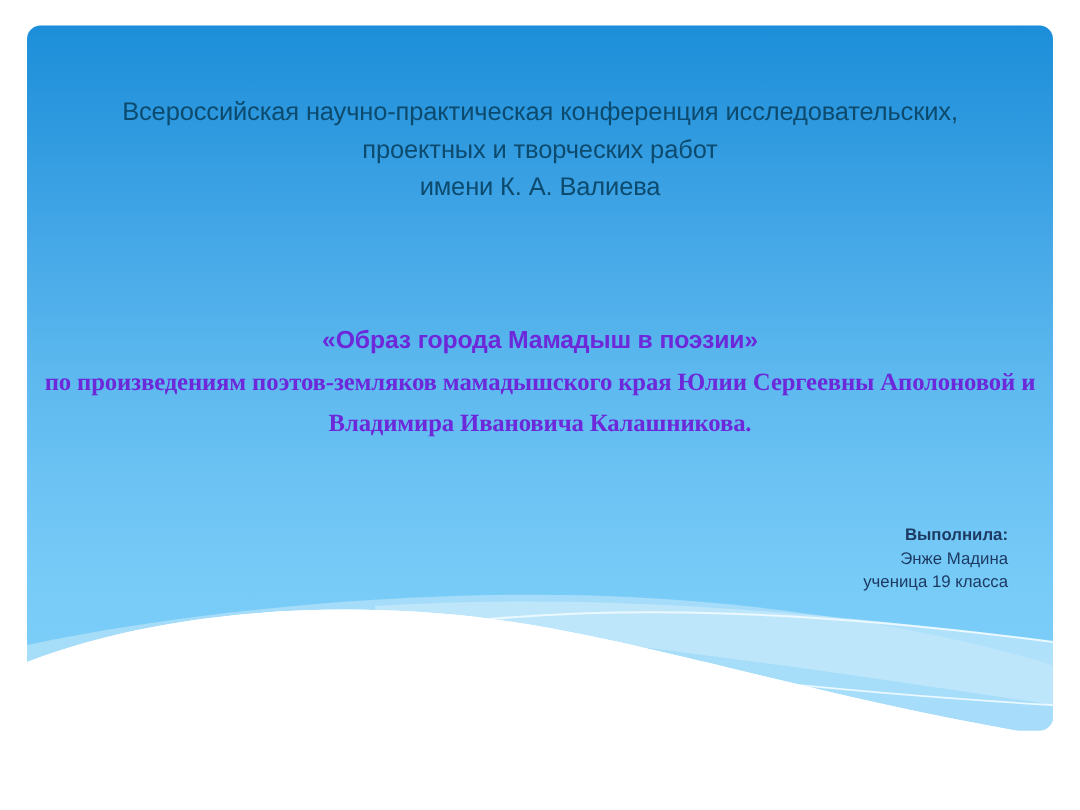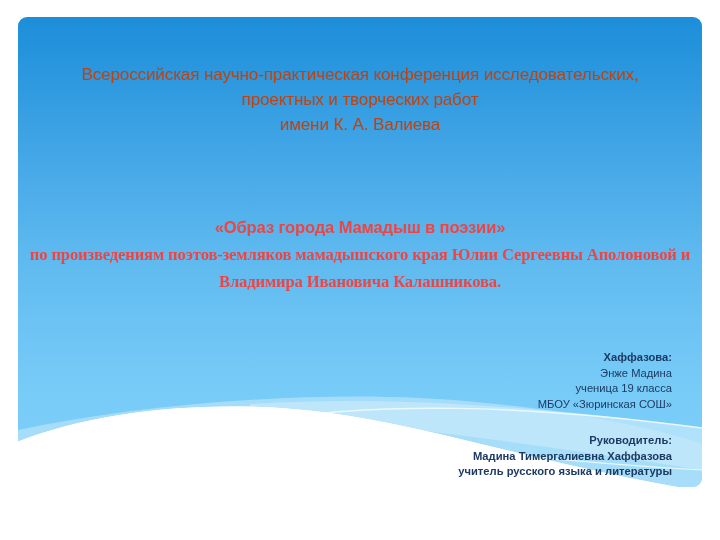--- a/index.html
+++ b/index.html
@@ -47,35 +47,35 @@
     pointer-events: none;
   }
 
   
   .conf-title {
     position: absolute;
     left: 40px;
     top: 62px;
     width: 640px;
     text-align: center;
-    color: #c2410c;
+    color: #0c4a6e;
     font-size: 17px;
     line-height: 25px;
     font-weight: 400;
     letter-spacing: -0.1px;
     white-space: pre-line;
   }
 
   .work-title {
     position: absolute;
     left: 26px;
     top: 214px;
     width: 668px;
     text-align: center;
-    color: #ef4444;
+    color: #6d28d9;
     font-size: 16.5px;
     line-height: 27px;
     font-weight: bold;
     letter-spacing: -0.1px;
   }
   .work-title .l1 { display: block; }
   .work-title .l2 { display: block; font-family: Liberation Serif, serif; }
 
   .credits {
     position: absolute;
@@ -136,25 +136,19 @@
   <div class="conf-title">Всероссийская научно-практическая конференция исследовательских,
 проектных и творческих работ
 имени К. А. Валиева</div>
 
   <div class="work-title">
     <span class="l1">«Образ города Мамадыш  в поэзии»</span>
     <span class="l2">по произведениям поэтов-земляков мамадышского края Юлии Сергеевны Аполоновой и Владимира Ивановича Калашникова.</span>
   </div>
 
   <div class="credits author">
-    <span class="role">Хаффазова:</span>
+    <span class="role">Выполнила:</span>
     <span class="line">Энже Мадина</span>
     <span class="line">ученица 19 класса</span>
-    <span class="line">МБОУ «Зюринская  СОШ»</span>
   </div>
 
-  <div class="credits supervisor">
-    <span class="role">Руководитель:</span>
-    <span class="line">Мадина Тимергалиевна Хаффазова</span>
-    <span class="line">учитель русского языка и литературы</span>
-  </div>
 
 </div>
 
 </body></html>

